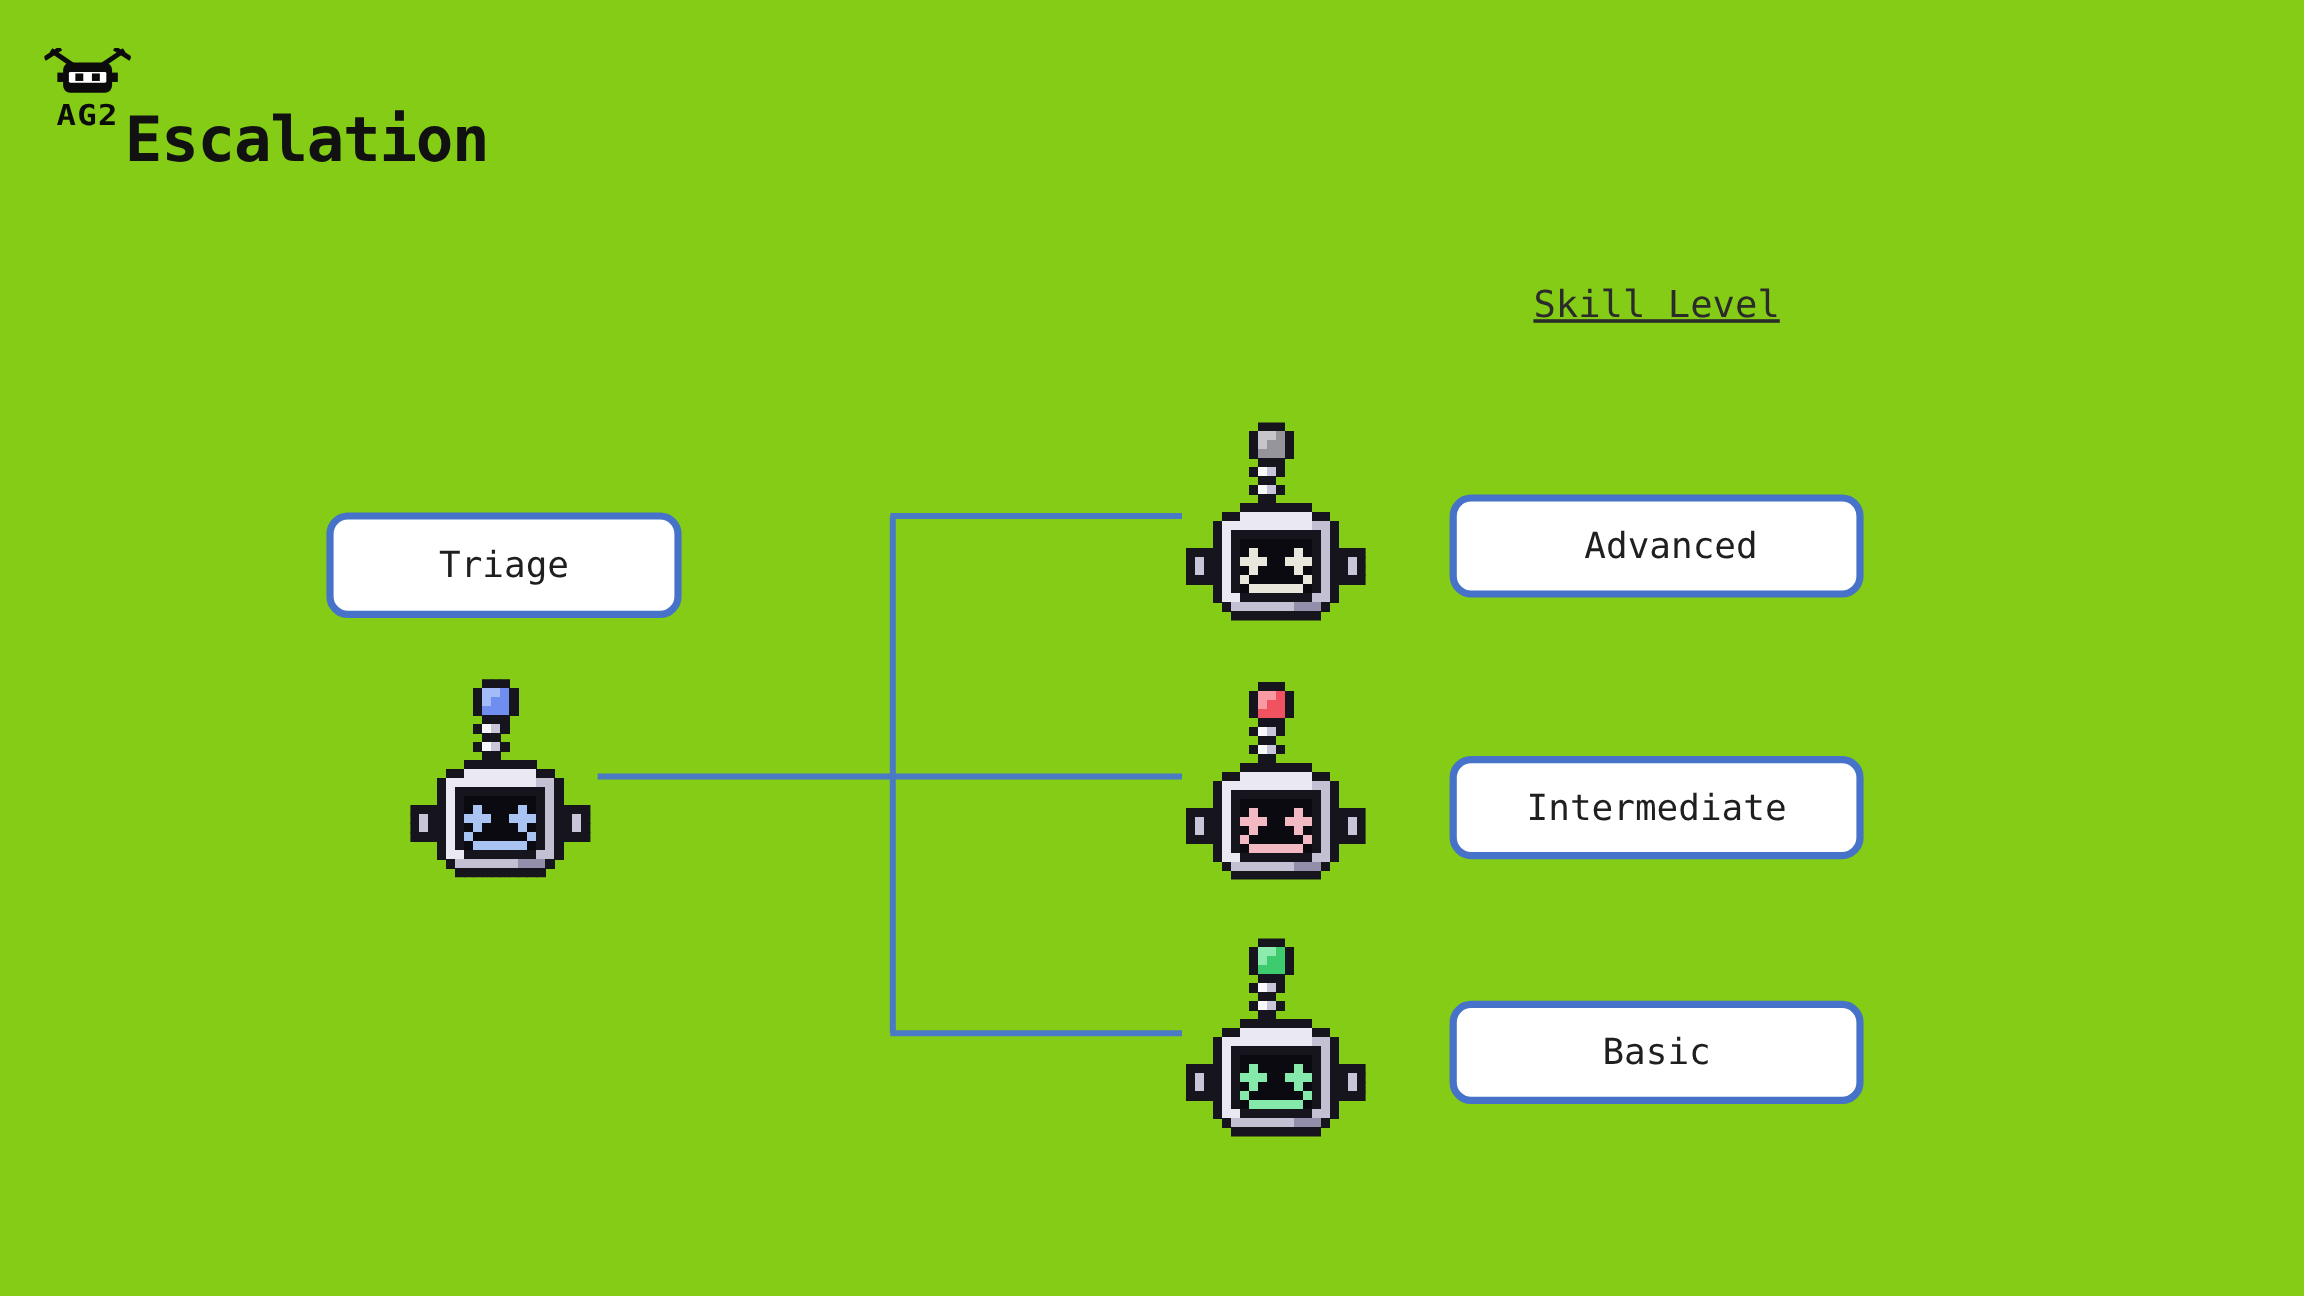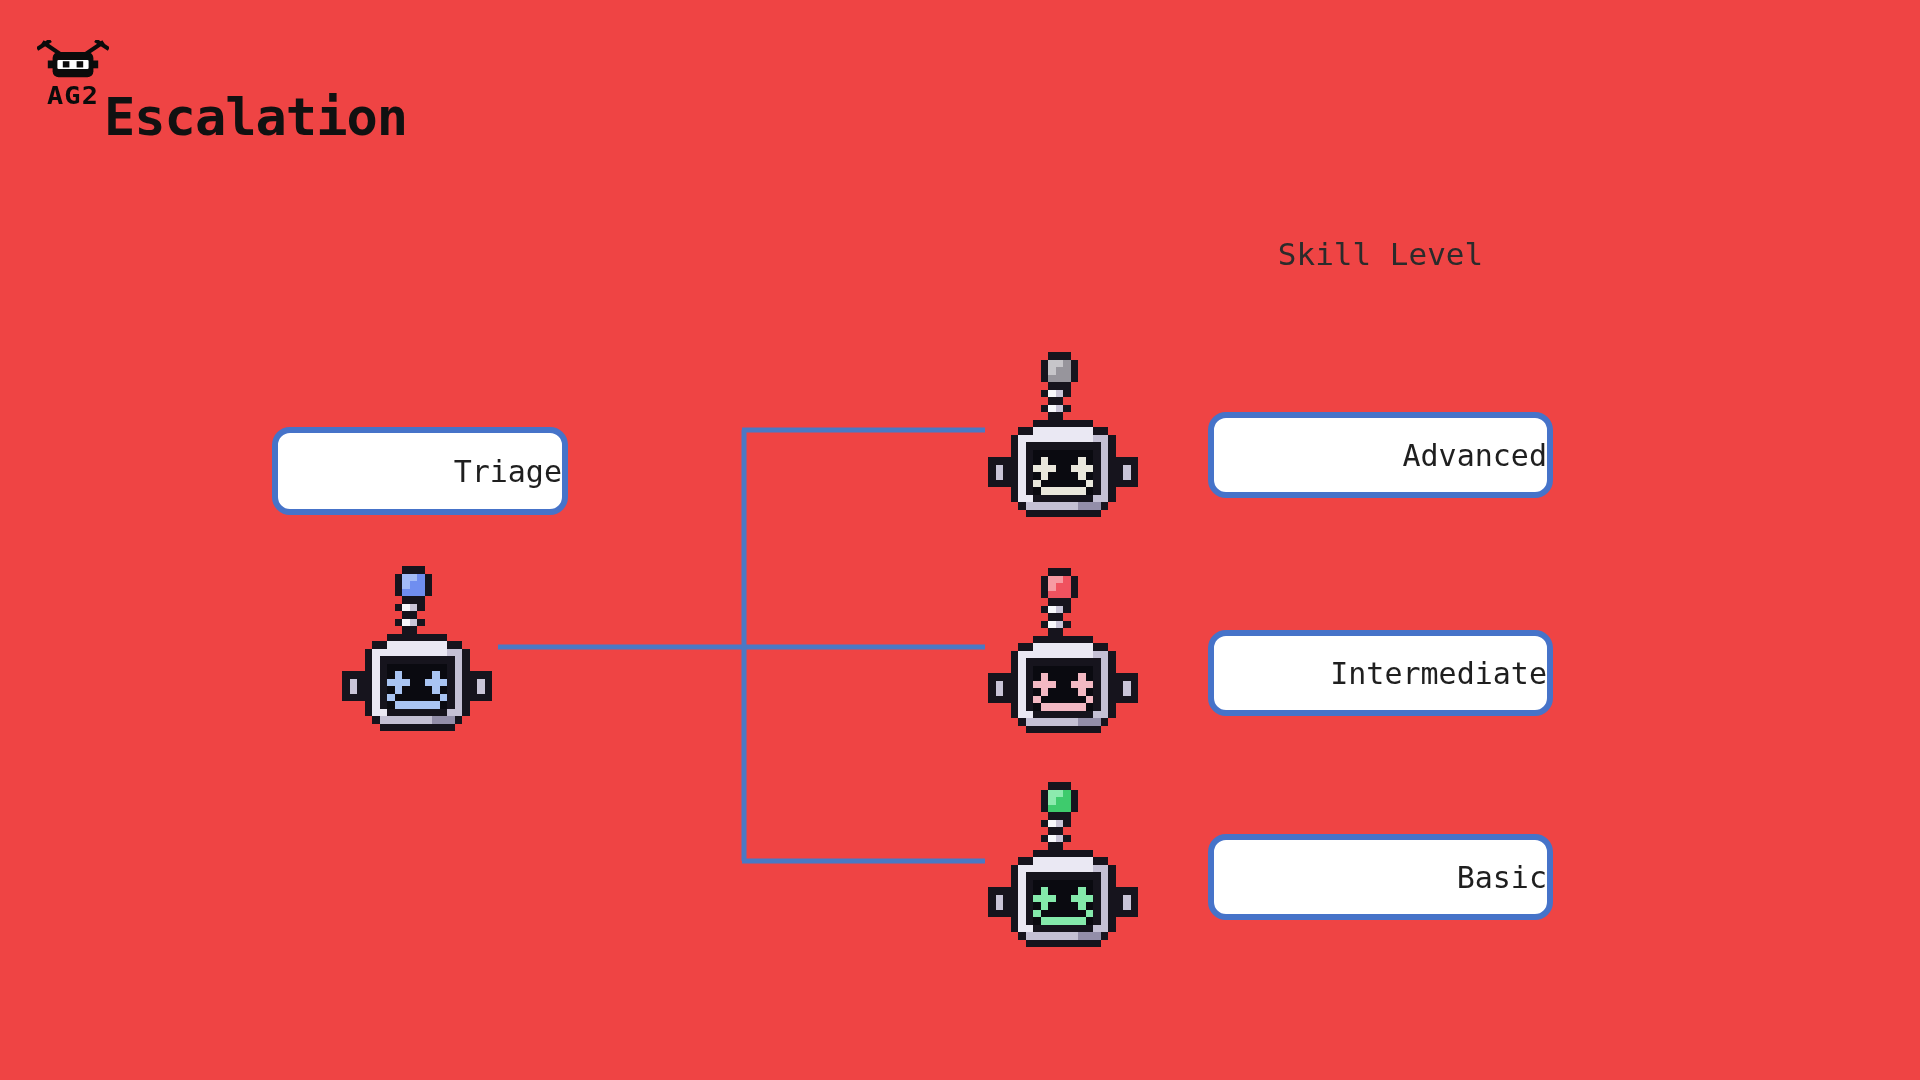--- a/index.html
+++ b/index.html
@@ -3,21 +3,21 @@
 <meta charset="utf-8">
 <style>
   * { margin: 0; padding: 0; box-sizing: border-box; }
   html, body { background: #ffffff; }
   body { font-family: "DejaVu Sans Mono", "Liberation Mono", monospace; }
 
   #canvas {
     position: relative;
     width: 1920px;
     height: 1080px;
-    background: #ef4444;
+    background: #84cc16;
     overflow: hidden;
   }
 
   
   .logo-wrap {
     position: absolute;
     left: 36px;
     top: 40px;
     width: 74px;
     text-align: center;
@@ -50,39 +50,40 @@
   .col-label {
     position: absolute;
     left: 1208px;
     top: 236px;
     width: 345px;
     text-align: center;
     font-size: 31px;
     font-weight: 500;
     color: #2b2b2b;
     white-space: nowrap;
+    text-decoration: underline;
   }
 
   
   .connectors {
     position: absolute;
     left: 0; top: 0;
     width: 1920px; height: 1080px;
     pointer-events: none;
   }
 
   
   .nbox {
     position: absolute;
     background: #ffffff;
     border: 6px solid var(--box-border, #4673c9);
     border-radius: 18px;
     display: flex;
     align-items: center;
-    justify-content: flex-end;
+    justify-content: center;
     font-size: 30px;
     font-weight: 500;
     color: var(--label-color, #1f1f1f);
     white-space: nowrap;
   }
   .box-triage       { left: 272px;  top: 427px; width: 296px; height: 88px; }
   .box-advanced     { left: 1208px; top: 412px; width: 345px; height: 86px; padding-left: 24px; }
   .box-intermediate { left: 1208px; top: 630px; width: 345px; height: 86px; }
   .box-basic        { left: 1208px; top: 834px; width: 345px; height: 86px; }
 

